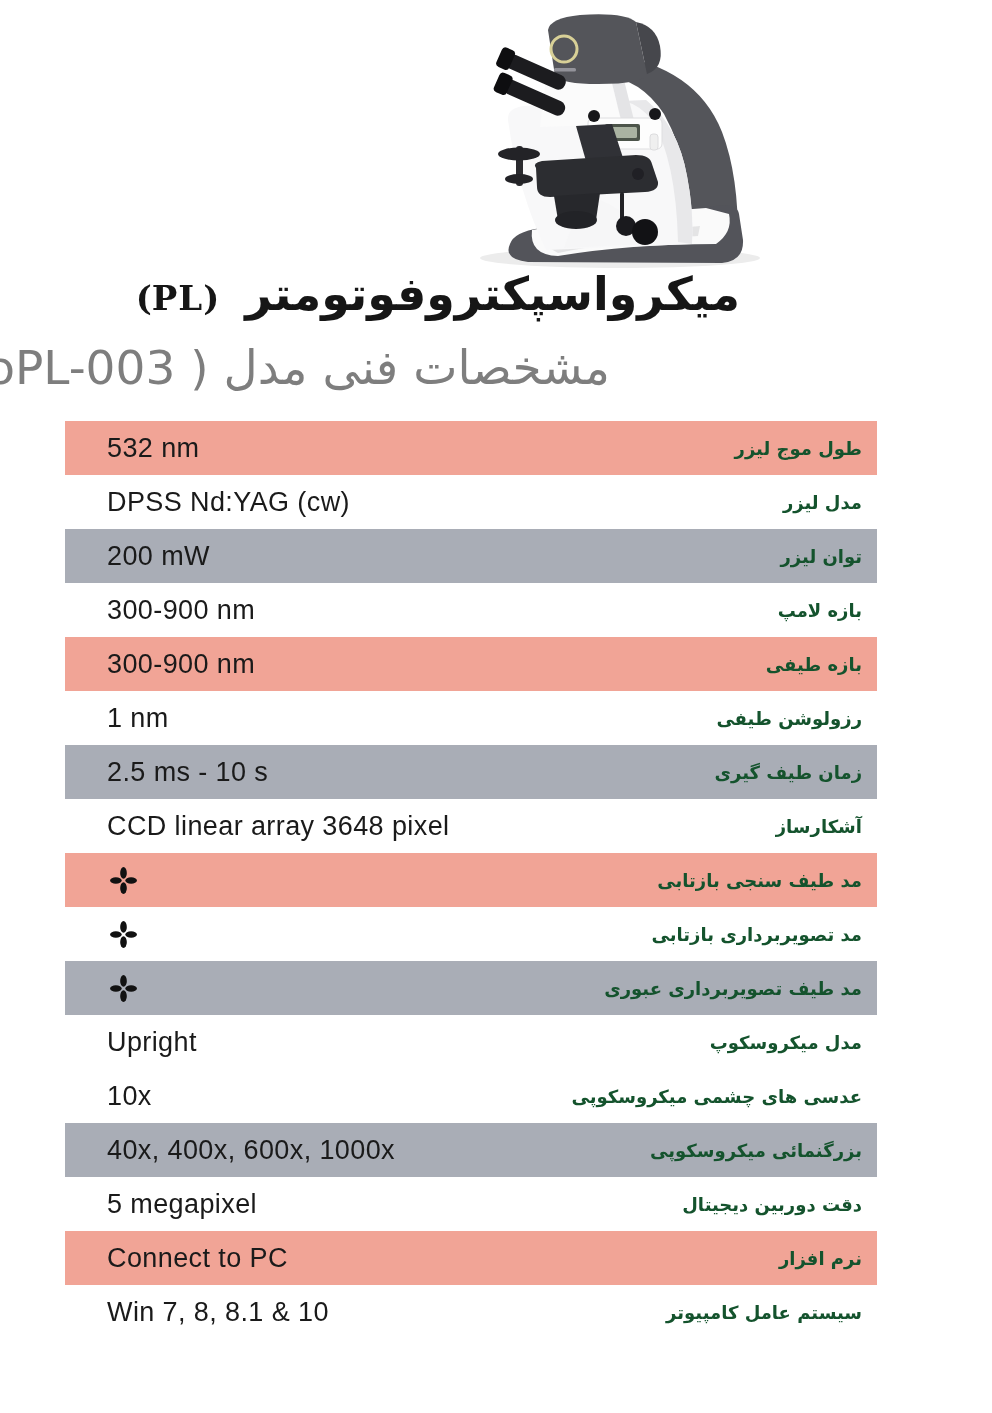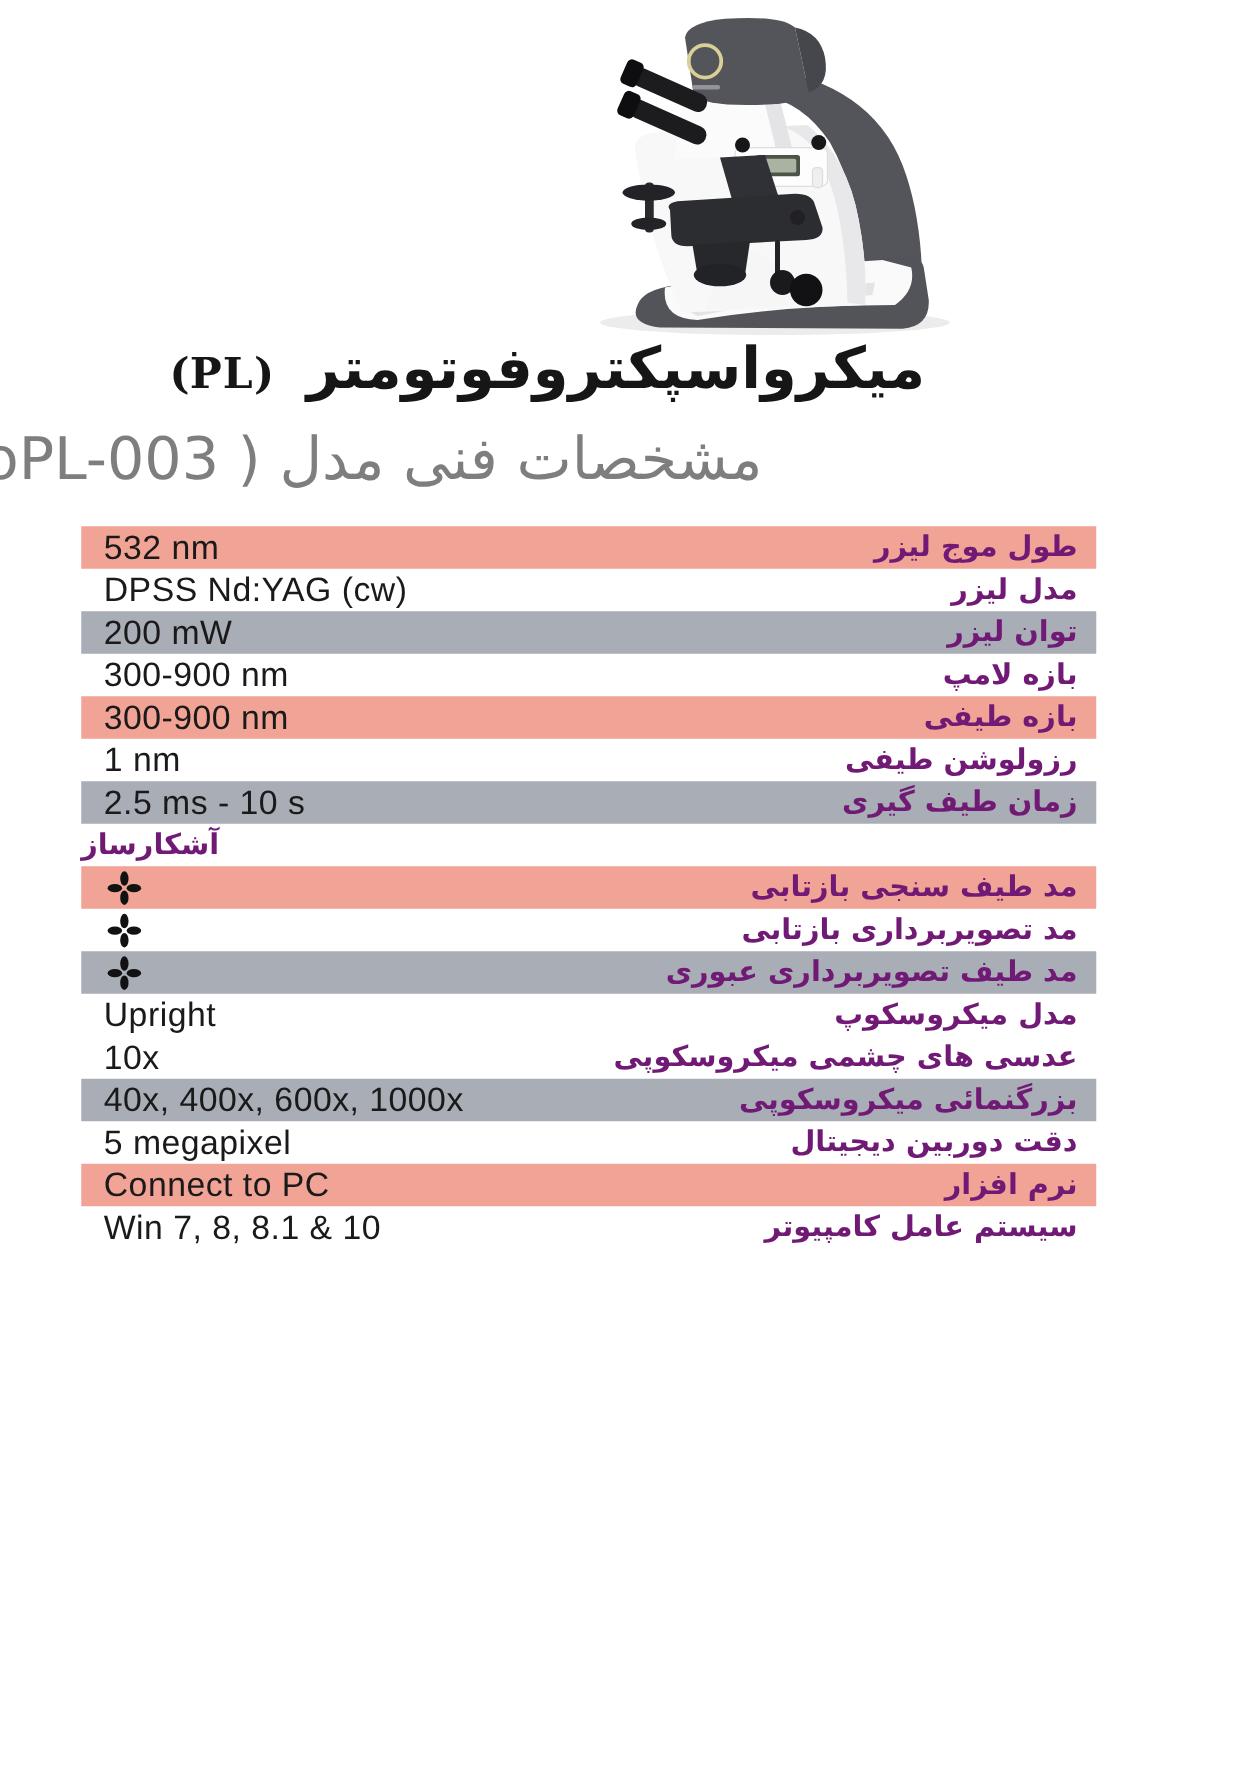--- a/index.html
+++ b/index.html
@@ -23,30 +23,30 @@
     font-size:34px;font-weight:600;margin-right:10px;letter-spacing:1px;
   }
   .subtitle{
     position:absolute;top:340px;right:382px;margin:0;direction:rtl;white-space:nowrap;
     font-size:47px;font-weight:normal;color:#7e7e7e;
   }
 
   
   .spec-table{position:absolute;top:421px;left:65px;width:812px;}
   .spec-row{
-    height:34px;display:flex;align-items:center;justify-content:space-between;
+    height:54px;display:flex;align-items:center;justify-content:space-between;padding-left:24px;
   }
   .spec-value{
     padding-left:18px;
     font-family:"Liberation Sans","DejaVu Sans",sans-serif;
     font-size:27px;color:#1a1a1a;letter-spacing:0.4px;white-space:nowrap;
   }
   .spec-label{
     direction:rtl;padding-right:15px;
-    font-size:23px;font-weight:bold;color:#701a75;white-space:nowrap;
+    font-size:18px;font-weight:bold;color:#14532d;white-space:nowrap;
   }
   .icon-wrap{display:flex;align-items:center;padding-left:20px;}
   .icon-wrap svg{width:29px;height:29px;display:block;}
 </style>
 </head>
 <body>
 
 <div class="page">
 
   <figure class="microscope">
@@ -144,20 +144,21 @@
     <div class="spec-value">1 nm</div>
     <div class="spec-label">رزولوشن طیفی</div>
   </div>
 
   <div class="spec-row" style="background: rgb(169, 173, 182);">
     <div class="spec-value">2.5 ms - 10 s</div>
     <div class="spec-label">زمان طیف گیری</div>
   </div>
 
   <div class="spec-row" style="background: transparent;">
+    <div class="spec-value">CCD linear array 3648 pixel</div>
     <div class="spec-label">آشکارساز</div>
   </div>
 
   <div class="spec-row" style="background: rgb(241, 164, 150); gap: 36px;">
     <div class="spec-value" style="padding: 0px;">
   <span class="icon-wrap">
     <svg viewBox="0 0 40 40">
       <g fill="#121212">
         <ellipse cx="20" cy="9.5" rx="4.6" ry="8"></ellipse>
         <ellipse cx="30.5" cy="20" rx="8" ry="4.6"></ellipse>

